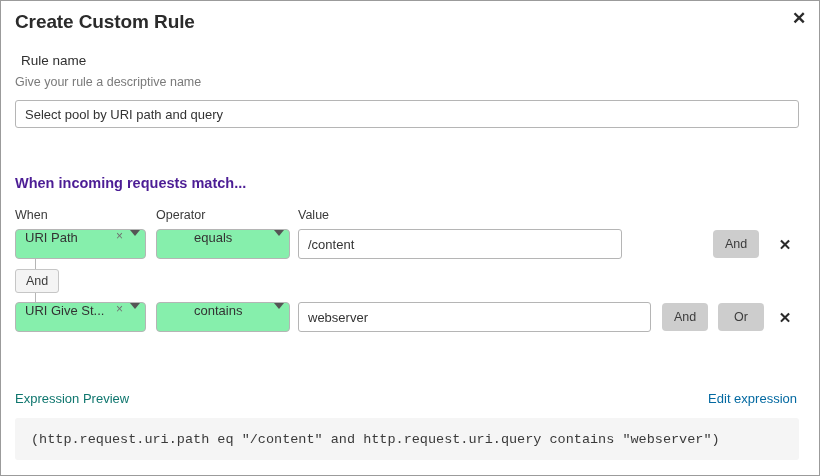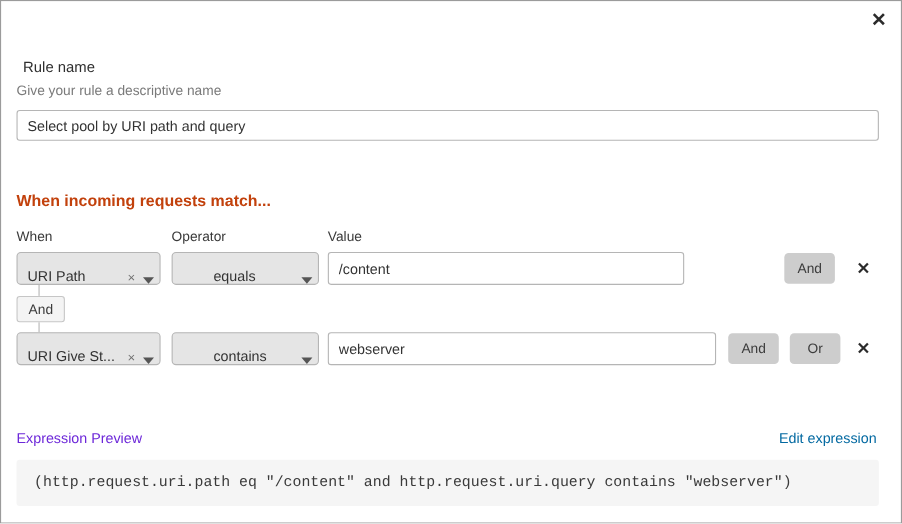--- a/index.html
+++ b/index.html
@@ -87,21 +87,21 @@
     height: 28px;
   }
 
   
   #match-heading {
     position: absolute;
     left: 14px;
     top: 173px;
     font-size: 14.5px;
     font-weight: bold;
-    color: #c2410c;
+    color: #4c1d95;
     line-height: 19px;
   }
 
   .col-label {
     position: absolute;
     top: 206px;
     font-size: 12.5px;
     color: #3a3a3a;
     line-height: 16px;
   }
@@ -118,23 +118,23 @@
   }
   #cond-row-0 { top: 228px; }
   #cond-row-1 { top: 301px; }
 
   .select-box {
     position: absolute;
     box-sizing: border-box;
     height: 30px;
     border: 1px solid #b5b5b5;
     border-radius: 4px;
-    background: #e5e5e5;
-    display: flex;
-    align-items: flex-end;
+    background: #86efac;
+    display: flex;
+    align-items: flex-start;
     cursor: pointer;
   }
   .sel-field    { left: 14px;  width: 131px; }
   .sel-operator { left: 155px; width: 134px; padding-left: 28px; }
 
   .sel-text {
     flex: 1 1 auto;
     padding-left: 9px;
     font-size: 13px;
     color: #333333;
@@ -242,21 +242,21 @@
     color: #3c3c3c;
     cursor: pointer;
   }
 
   
   #expr-label {
     position: absolute;
     left: 14px;
     top: 389px;
     font-size: 13px;
-    color: #6d28d9;
+    color: #0f766e;
     line-height: 17px;
   }
   #edit-expression-link {
     position: absolute;
     right: 22px;
     top: 389px;
     font-size: 13px;
     color: #0369a1;
     text-decoration: none;
     line-height: 17px;
@@ -279,20 +279,21 @@
     color: #3a3a3a;
     white-space: nowrap;
     overflow: hidden;
   }
 </style>
 </head>
 <body>
 
 <div id="panel">
 
+  <div class="dialog-title">Create Custom Rule</div>
 
   <button class="close-btn">✕</button>
 
   <div class="section-label" id="rule-name-label">Rule name</div>
   <div class="section-sub" id="rule-name-help">Give your rule a descriptive name</div>
 
   <input class="text-input" id="rule-name-input" type="text" value="Select pool by URI path and query" style="">
 
   <div id="match-heading">When incoming requests match...</div>
 

